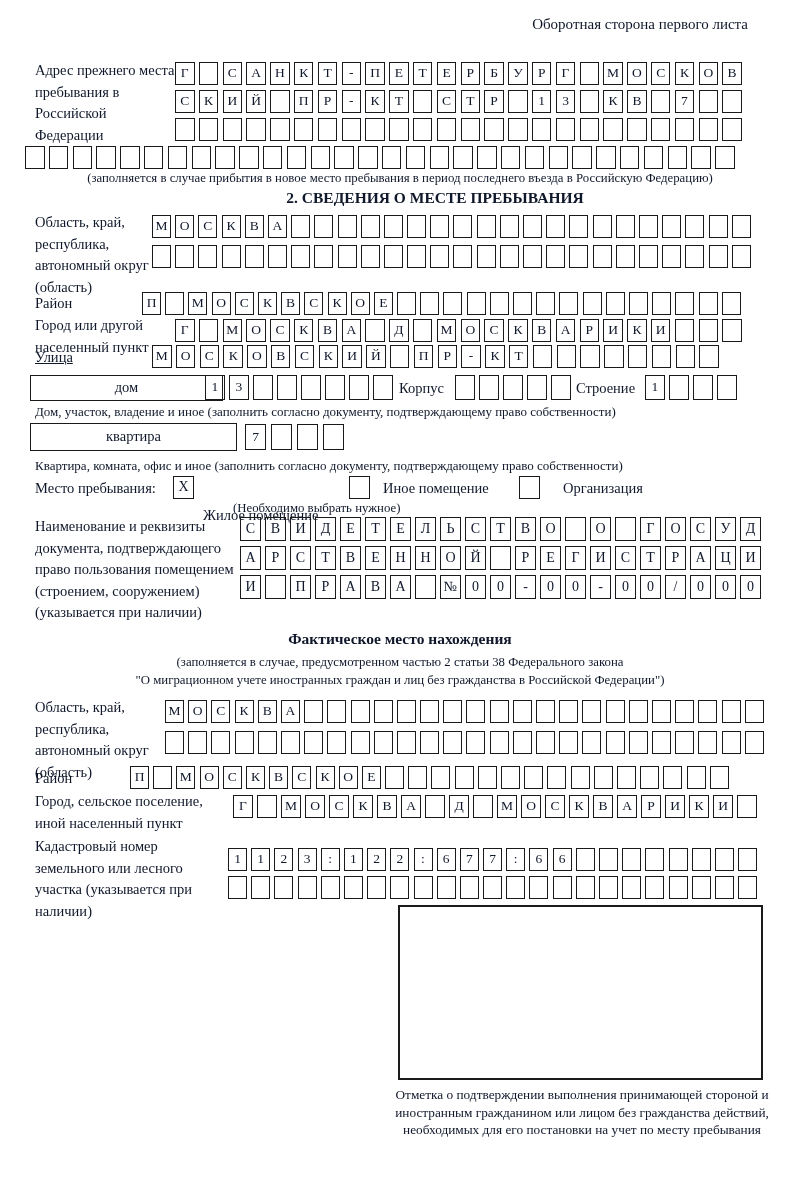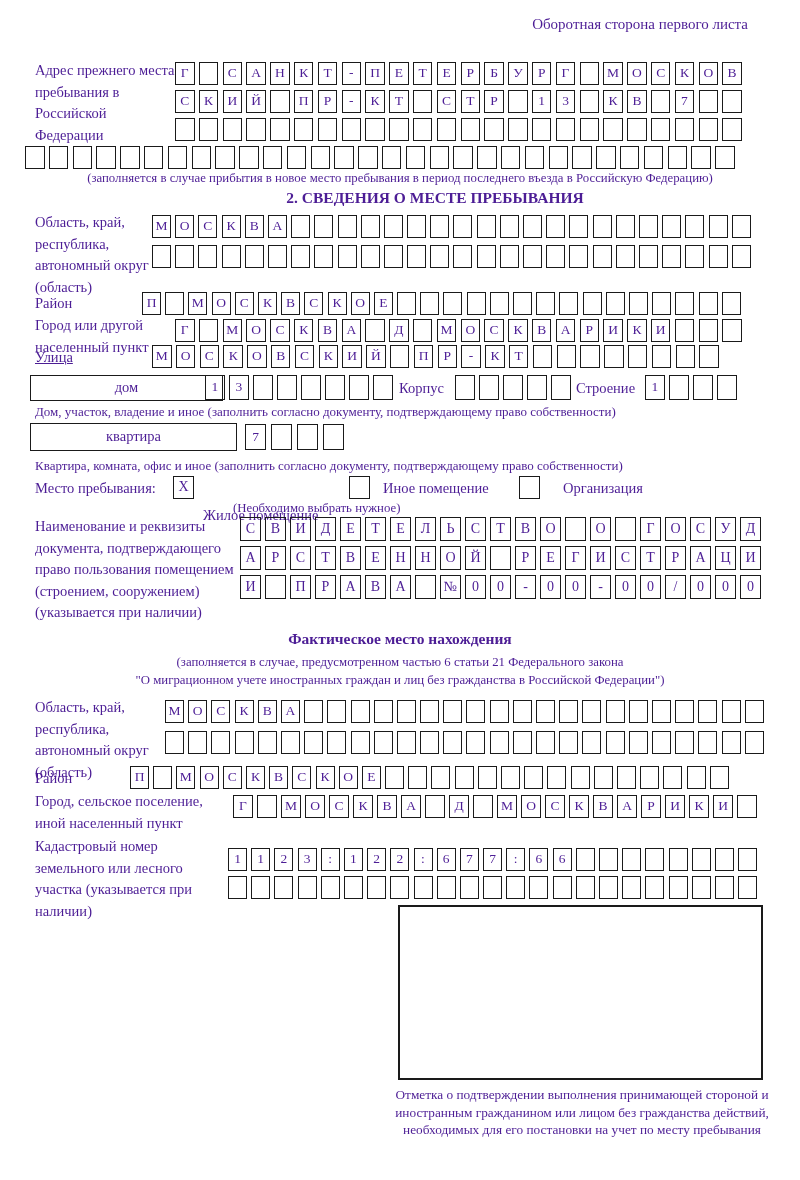--- a/index.html
+++ b/index.html
@@ -1,18 +1,18 @@
 <!DOCTYPE html>
 <html><head>
 <meta charset="utf-8">
 <style>
   html,body{margin:0;padding:0;background:#ffffff;}
   .page{
     position:relative;width:800px;height:1180px;background:#ffffff;overflow:hidden;
-    font-family:"Liberation Serif","DejaVu Serif",serif;color:#4c1d95;
+    font-family:"Liberation Serif","DejaVu Serif",serif;color:#0f172a;
   }
   .hdr{position:absolute;top:16px;right:52px;font-size:15px;}
   .lbl{position:absolute;font-size:14.5px;line-height:21.5px;}
   .cap{position:absolute;font-size:12.8px;}
   .cap-center{left:0;width:100%;text-align:center;}
   .title{position:absolute;left:0;width:100%;text-align:center;font-weight:bold;font-size:15.5px;}
 
   .cellrow{position:absolute;display:flex;gap:4.3px;white-space:nowrap;}
   .cell{
     display:inline-block;box-sizing:border-box;flex:0 0 auto;
@@ -485,21 +485,21 @@
       <span class="cell">-</span>
       <span class="cell">0</span>
       <span class="cell">0</span>
       <span class="cell">/</span>
       <span class="cell">0</span>
       <span class="cell">0</span>
       <span class="cell">0</span>
     </div>
 
   <div class="title fact-title">Фактическое место нахождения</div>
-  <div class="cap cap-center fact-cap1">(заполняется в случае, предусмотренном частью 6 статьи 21 Федерального закона</div>
+  <div class="cap cap-center fact-cap1">(заполняется в случае, предусмотренном частью 2 статьи 38 Федерального закона</div>
   <div class="cap cap-center fact-cap2">"О миграционном учете иностранных граждан и лиц без гражданства в Российской Федерации")</div>
 
   <div class="lbl fregion-lbl">Область, край, республика, автономный округ (область)</div>
   <div class="cellrow c26 fregion-r1">
       <span class="cell">М</span>
       <span class="cell">О</span>
       <span class="cell">С</span>
       <span class="cell">К</span>
       <span class="cell">В</span>
       <span class="cell">А</span>

